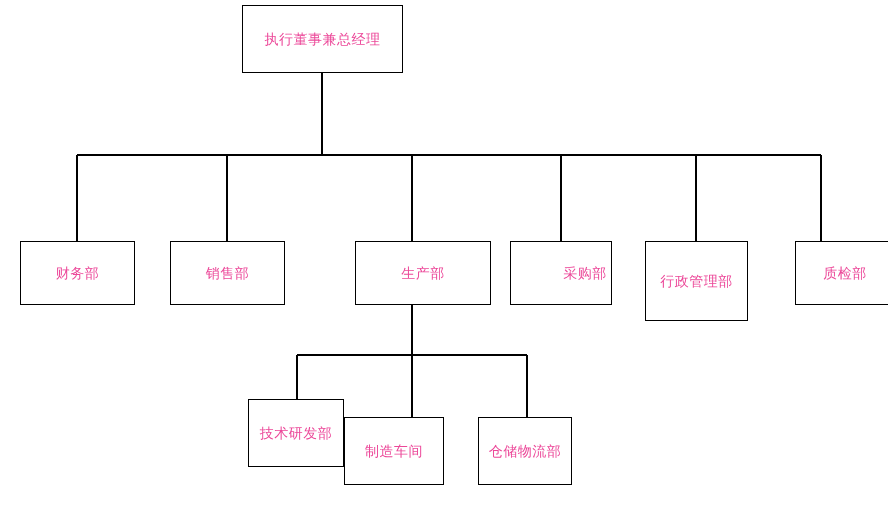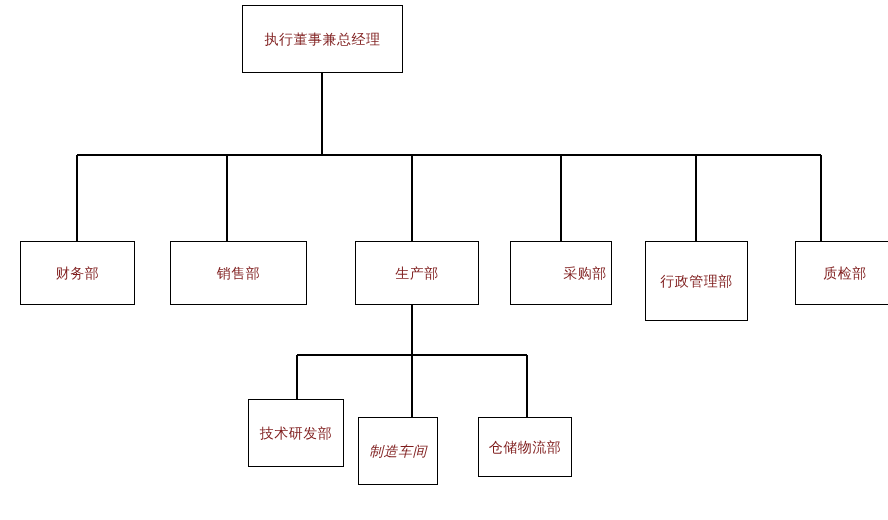--- a/index.html
+++ b/index.html
@@ -29,21 +29,21 @@
     box-sizing: border-box;
     border: 1px solid #000000;
     background: #ffffff;
     display: flex;
     align-items: center;
     justify-content: center;
   }
   .org-box-label {
     font-size: 14px;
     line-height: 1.2;
-    color: #7f1d1d;
+    color: #ec4899;
     white-space: nowrap;
     letter-spacing: 0.5px;
   }
   .lvl1 .org-box-label { font-size: 14px; }
   .lvl2 .org-box-label { font-size: 14px; }
   .lvl3 .org-box-label { font-size: 14px; }
 </style>
 </head>
 <body>
 
@@ -74,45 +74,45 @@
   </svg>
 
   <div class="org-box lvl1" style="left:242px; top:5px; width:161px; height:68px;">
     <span class="org-box-label">执行董事兼总经理</span>
   </div>
 
   <div class="org-box lvl2" style="left:20px; top:241px; width:115px; height:64px;">
     <span class="org-box-label">财务部</span>
   </div>
 
-  <div class="org-box lvl2" style="left:170px; top:241px; width:137px; height:64px;">
+  <div class="org-box lvl2" style="left:170px; top:241px; width:115px; height:64px;">
     <span class="org-box-label">销售部</span>
   </div>
 
-  <div class="org-box lvl2" style="left:355px; top:241px; width:124px; height:64px;">
+  <div class="org-box lvl2" style="left:355px; top:241px; width:136px; height:64px;">
     <span class="org-box-label">生产部</span>
   </div>
 
   <div class="org-box lvl2" style="left:510px; top:241px; width:102px; height:64px;padding-left:48px;">
     <span class="org-box-label">采购部</span>
   </div>
 
   <div class="org-box lvl2" style="left:645px; top:241px; width:103px; height:80px;">
     <span class="org-box-label">行政管理部</span>
   </div>
 
   <div class="org-box lvl2" style="left:772px; top:241px; width:100px; height:64px;margin-left:23px;">
     <span class="org-box-label">质检部</span>
   </div>
 
   <div class="org-box lvl3" style="left:248px; top:399px; width:96px; height:68px;justify-content:center;">
     <span class="org-box-label">技术研发部</span>
   </div>
 
-  <div class="org-box lvl3" style="left:358px; top:417px; width:80px; height:68px;font-style:italic;">
+  <div class="org-box lvl3" style="left:344px; top:417px; width:100px; height:68px;">
     <span class="org-box-label">制造车间</span>
   </div>
 
-  <div class="org-box lvl3" style="left:478px; top:417px; width:94px; height:60px;">
+  <div class="org-box lvl3" style="left:478px; top:417px; width:94px; height:68px;">
     <span class="org-box-label">仓储物流部</span>
   </div>
 
 </div>
 
 </body></html>

